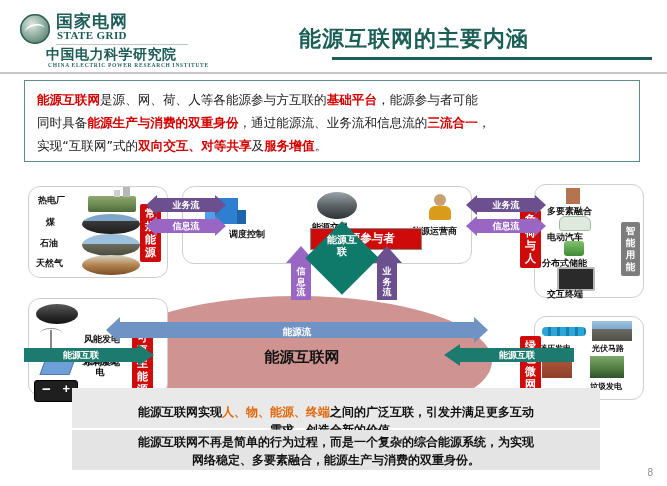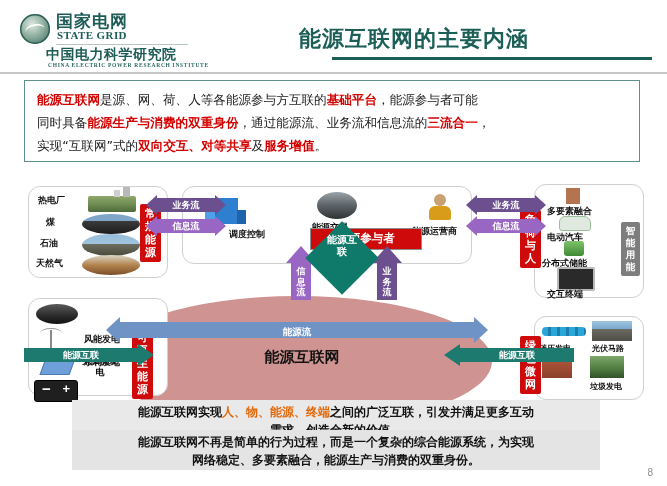--- a/index.html
+++ b/index.html
@@ -213,22 +213,22 @@
 
   .red-banner{
     position:absolute;left:296px;top:52px;width:112px;height:22px;
     background:#cf0a0a;border:1.5px solid #8d8d8d;box-sizing:border-box;
     color:#ffffff;font-size:11.5px;font-weight:bold;text-align:center;line-height:19px;
     font-family:"DejaVu Sans",sans-serif;
   }
 
   
   .cap-box1{
-    position:absolute;left:72px;top:400px;width:528px;height:40px;
-    background:#e9e9e9;box-sizing:border-box;padding-top:3px;
+    position:absolute;left:72px;top:388px;width:528px;height:40px;
+    background:#e9e9e9;box-sizing:border-box;padding-top:15px;
   }
   .cap-box2{
     position:absolute;left:72px;top:430px;width:528px;height:40px;
     background:#e4e4e4;box-sizing:border-box;padding-top:3px;
   }
   .cap-line{
     font-size:12px;line-height:18px;color:#111;text-align:center;white-space:nowrap;
     font-family:"DejaVu Sans",sans-serif;font-weight:bold;
   }
   .or{color:#e2690b;font-weight:bold;}

